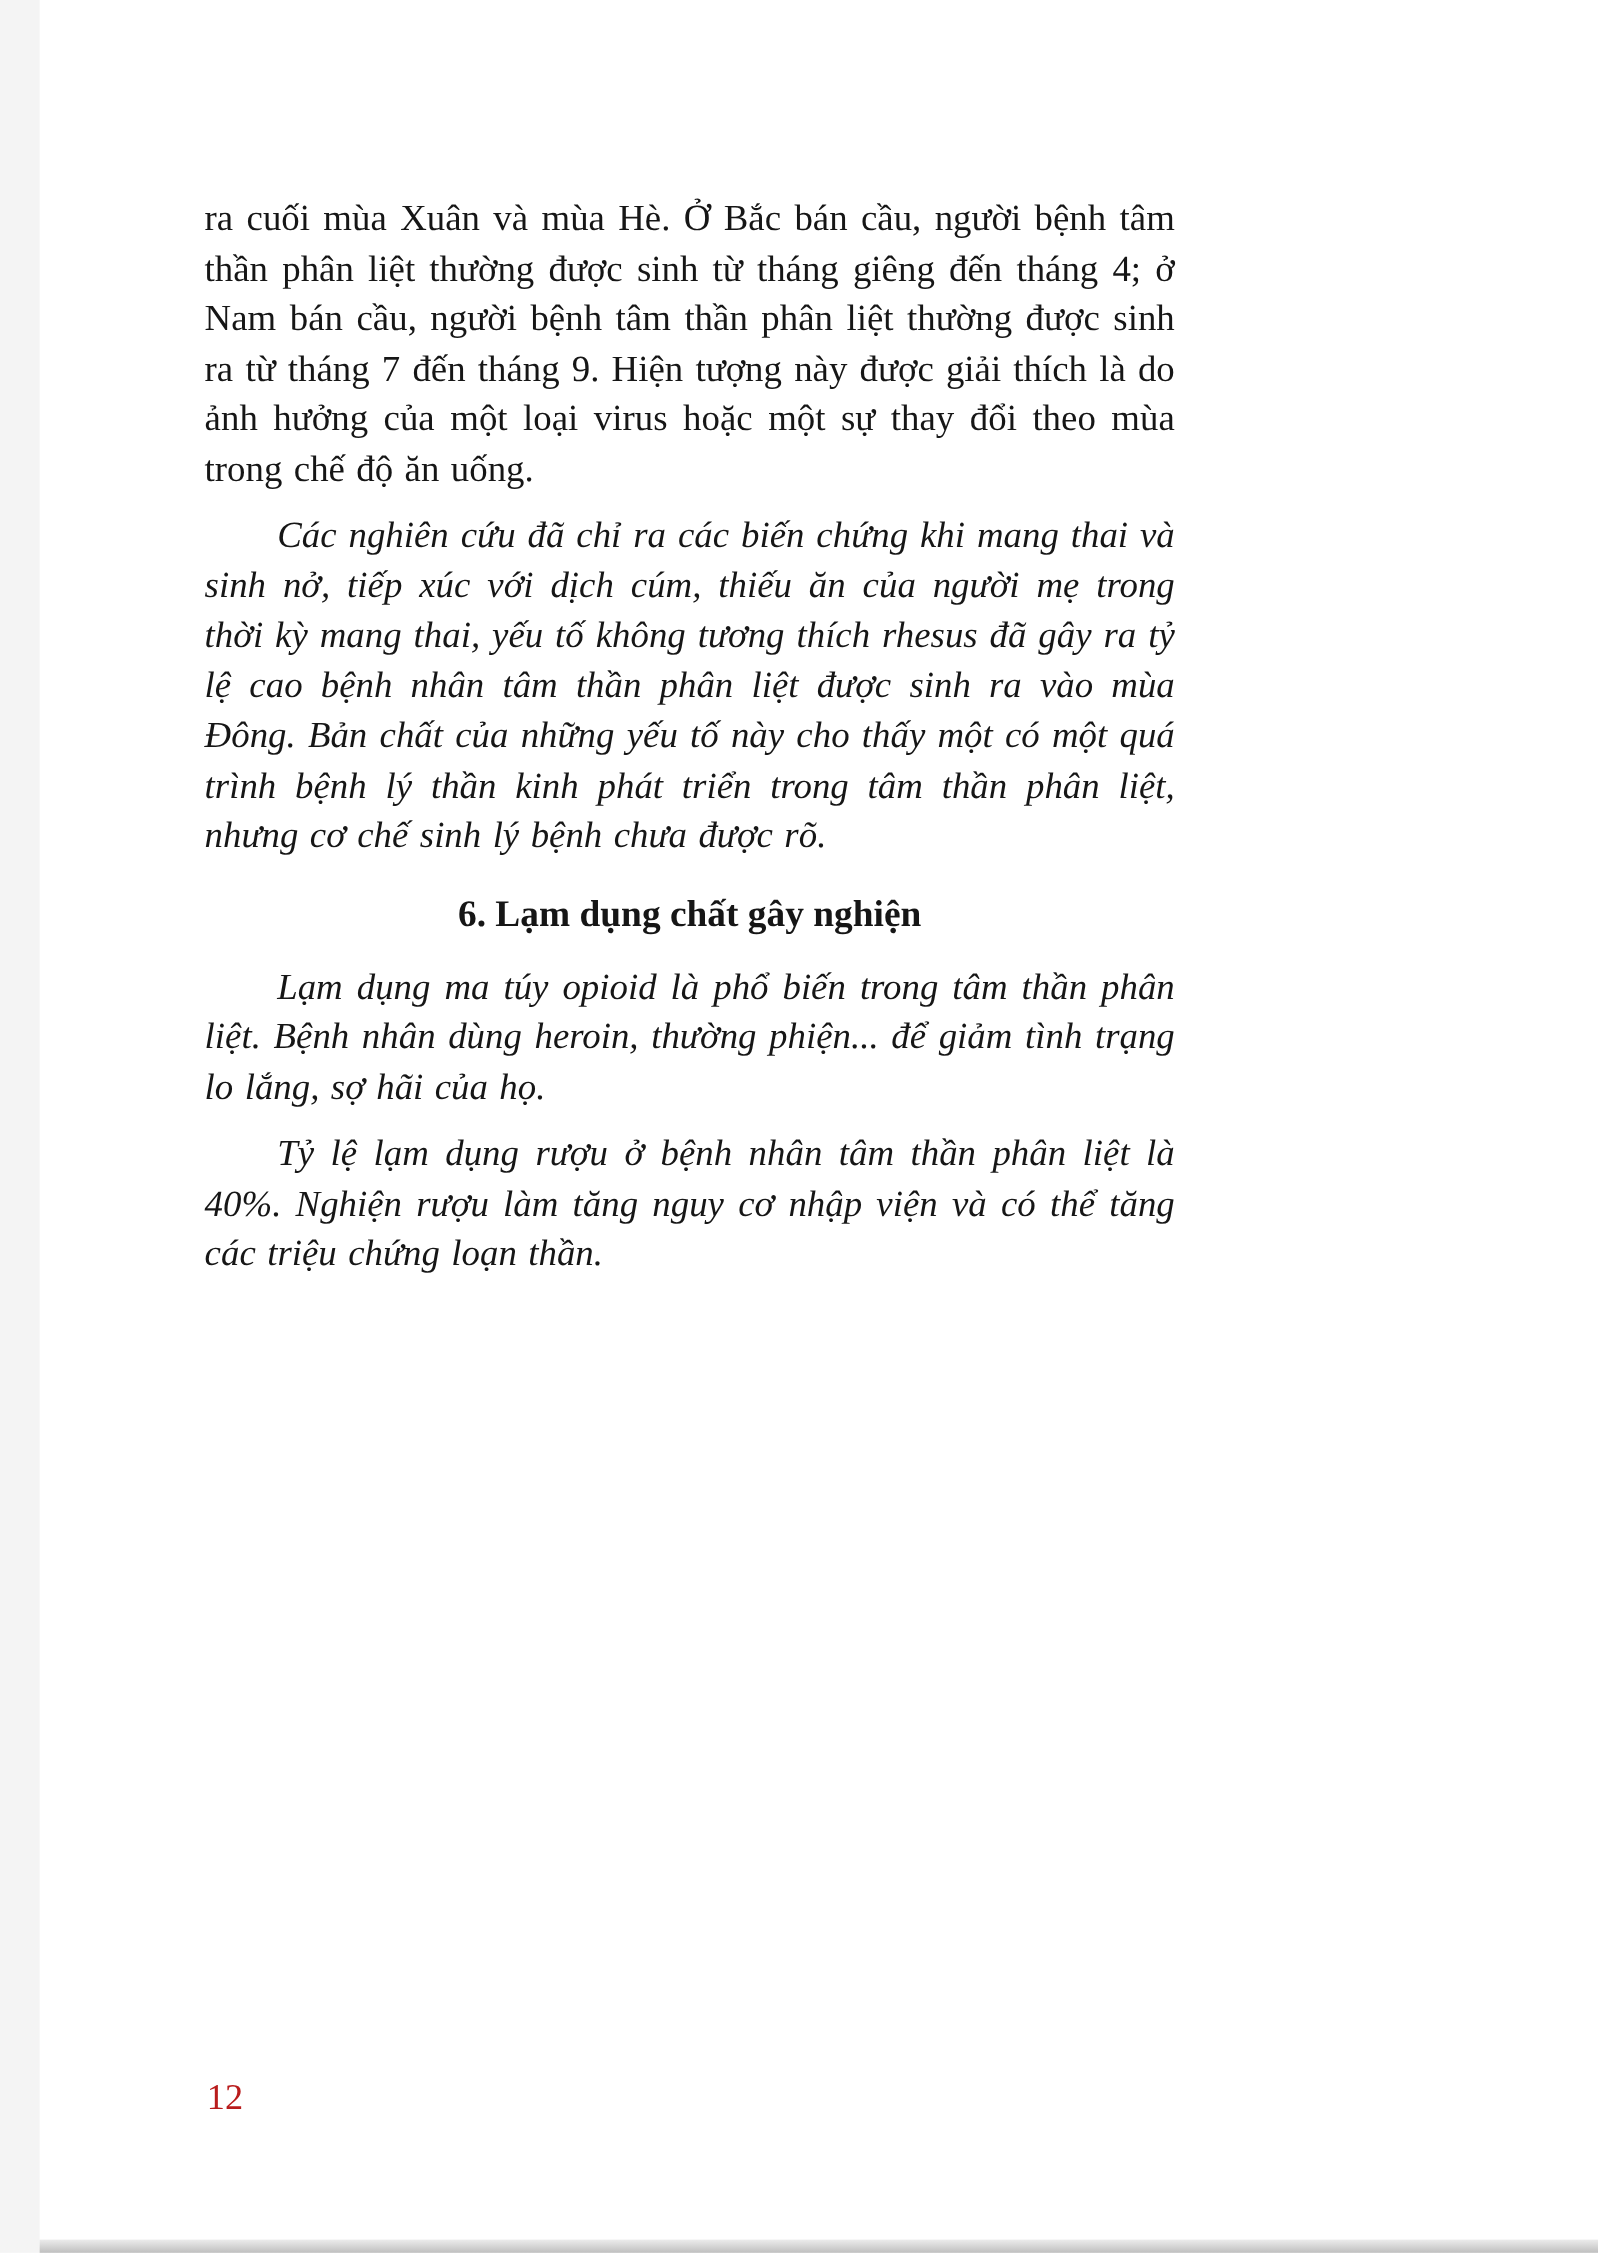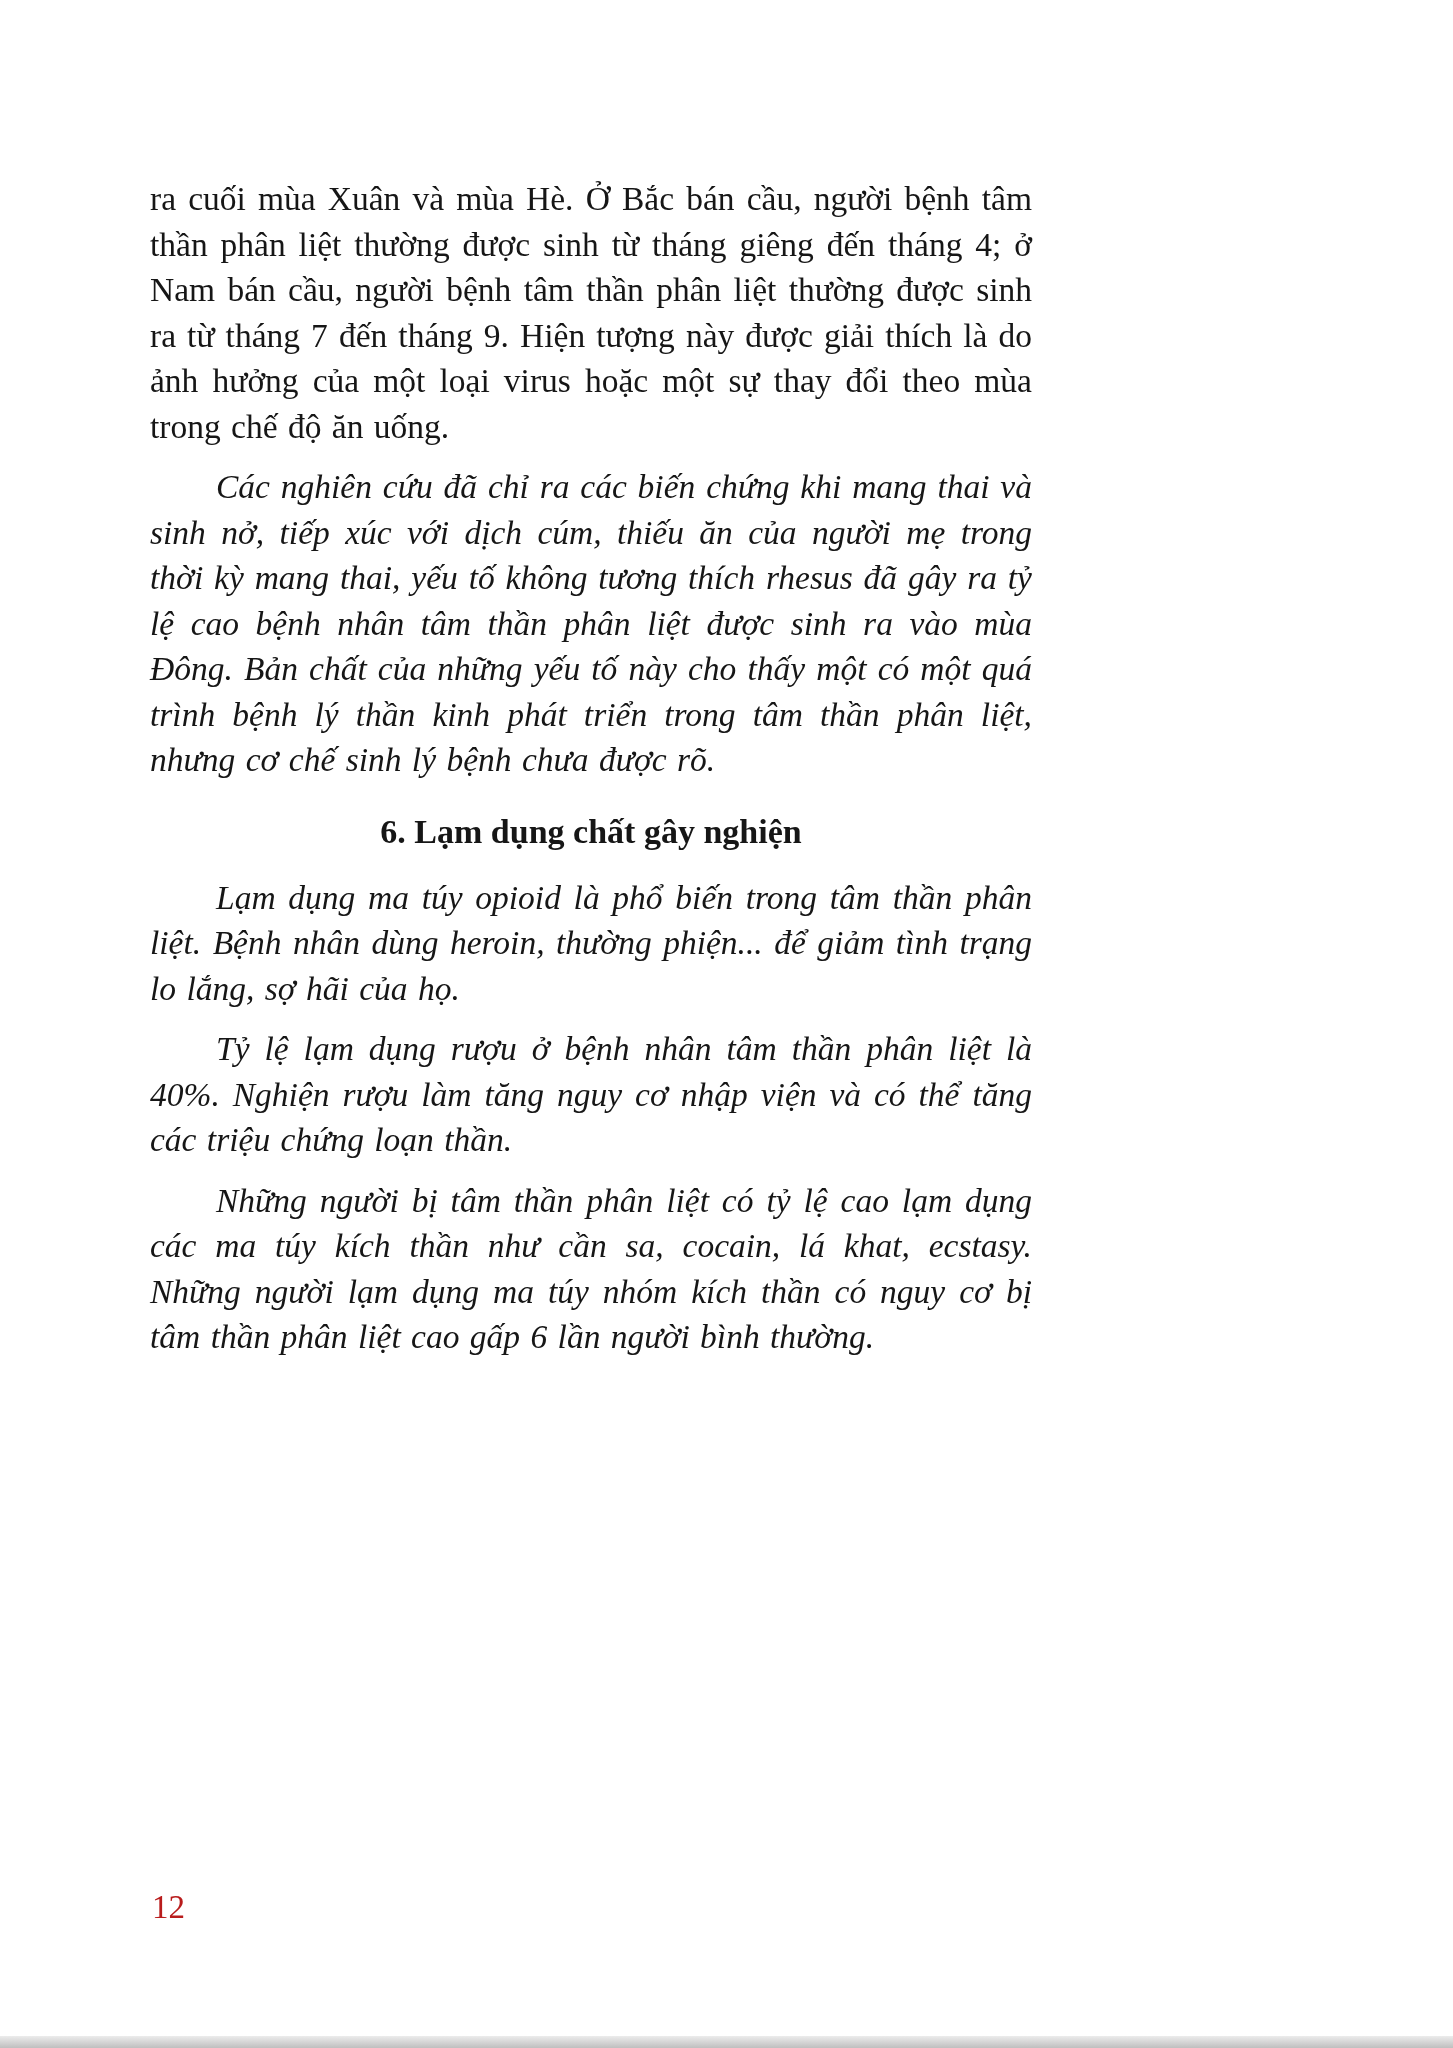--- a/index.html
+++ b/index.html
@@ -12,20 +12,21 @@
       background: #f4f4f4;
       position: relative;
       overflow: hidden;
       font-family: "Liberation Serif", "DejaVu Serif", serif;
     }
     .page {
       position: absolute;
       inset: 0;
       background: #ffffff;
       color: #161616;
+      margin-left: 36px;
     }
     .text-block {
       position: absolute;
       left: 150px;
       top: 176px;
       width: 882px;
     }
     p.para {
       margin: 0 0 15px 0;
       font-size: 33.5px;
@@ -71,21 +72,20 @@
     <p class="para">ra cuối mùa Xuân và mùa Hè. Ở Bắc bán cầu, người bệnh tâm thần phân liệt thường được sinh từ tháng giêng đến tháng 4; ở Nam bán cầu, người bệnh tâm thần phân liệt thường được sinh ra từ tháng 7 đến tháng 9. Hiện tượng này được giải thích là do ảnh hưởng của một loại virus hoặc một sự thay đổi theo mùa trong chế độ ăn uống.</p>
 
     <p class="para indent">Các nghiên cứu đã chỉ ra các biến chứng khi mang thai và sinh nở, tiếp xúc với dịch cúm, thiếu ăn của người mẹ trong thời kỳ mang thai, yếu tố không tương thích rhesus đã gây ra tỷ lệ cao bệnh nhân tâm thần phân liệt được sinh ra vào mùa Đông. Bản chất của những yếu tố này cho thấy một có một quá trình bệnh lý thần kinh phát triển trong tâm thần phân liệt, nhưng cơ chế sinh lý bệnh chưa được rõ.</p>
 
     <h2 class="heading">6. Lạm dụng chất gây nghiện</h2>
 
     <p class="para indent">Lạm dụng ma túy opioid là phổ biến trong tâm thần phân liệt. Bệnh nhân dùng heroin, thường phiện... để giảm tình trạng lo lắng, sợ hãi của họ.</p>
 
     <p class="para indent">Tỷ lệ lạm dụng rượu ở bệnh nhân tâm thần phân liệt là 40%. Nghiện rượu làm tăng nguy cơ nhập viện và có thể tăng các triệu chứng loạn thần.</p>
 
-    <p class="para indent">Những người bị tâm thần phân liệt có tỷ lệ cao lạm dụng các ma túy kích thần như cần sa, cocain, lá khat, ecstasy. Những người lạm dụng ma túy nhóm kích thần có nguy cơ bị tâm thần phân liệt cao gấp 6 lần người bình thường.</p>
 
   </div>
 
   <div class="page-number">12</div>
 
   <div class="scan-edge-bottom"></div>
 
 </div>
 
 </body></html>

